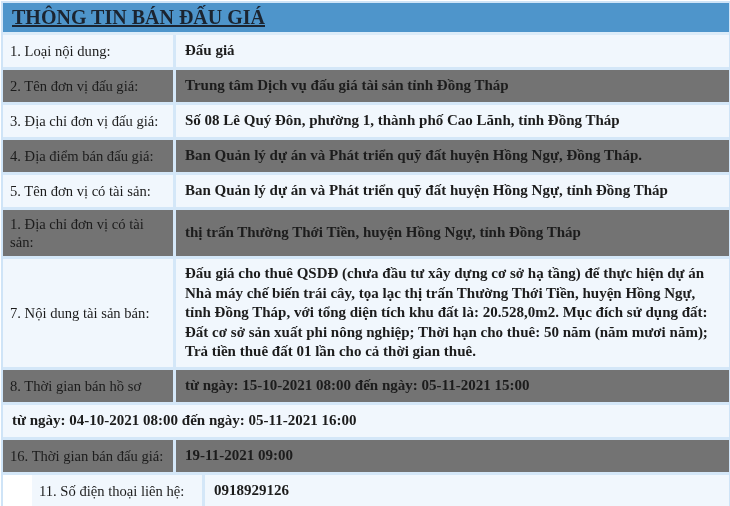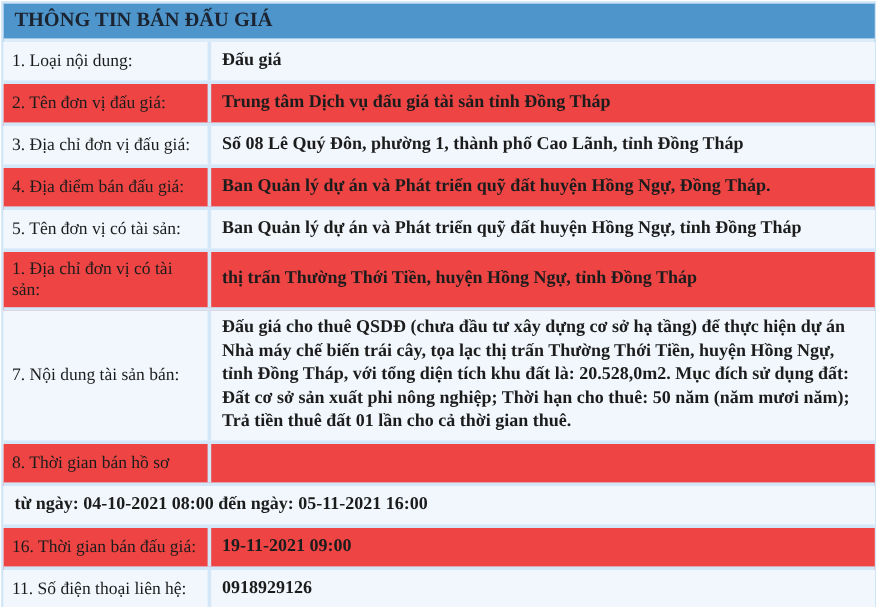--- a/index.html
+++ b/index.html
@@ -13,35 +13,36 @@
   .auction-table{
     position:absolute;top:1px;left:1px;
     width:726px;
     border:2px solid #cfe4f7;
     background:#ffffff;
   }
   .table-header{
     background:#4e95cb;
     color:#1b2430;
     font-weight:bold;
-    font-size:17px;
+    font-size:20px;
     padding:5px 9px 6px 9px;
     line-height:18px;
     border-bottom:3px solid #dcecf9;
+    text-decoration:underline;
   }
   .rows{display:block;border-radius:18px;}
   .row{
     display:flex;
     align-items:center;
-    background:#ef4444;
+    background:#737373;
     border-bottom:3px solid #d4e7f8;
     min-height:32px;
   }
   .rows .row:nth-child(odd){background:#f1f7fd;}
-  .rows .row:last-child{border-bottom:none;}
+  .rows .row:last-child{border-bottom:none;margin-left:29px;}
   .cell-label{
     width:173px;
     flex:0 0 173px;
     box-sizing:border-box;
     padding:5px 3px 5px 7px;
     font-size:14.6px;
     line-height:18px;
     border-right:3px solid #d4e7f8;
     align-self:stretch;
     display:flex;
@@ -93,20 +94,21 @@
       <div class="cell-value">thị trấn Thường Thới Tiền, huyện Hồng Ngự, tỉnh Đồng Tháp</div>
     </div>
 
     <div class="row">
       <div class="cell-label">7. Nội dung tài sản bán:</div>
       <div class="cell-value">Đấu giá cho thuê QSDĐ (chưa đầu tư xây dựng cơ sở hạ tầng) để thực hiện dự án Nhà máy chế biến trái cây, tọa lạc thị trấn Thường Thới Tiền, huyện Hồng Ngự, tỉnh Đồng Tháp, với tổng diện tích khu đất là: 20.528,0m2. Mục đích sử dụng đất: Đất cơ sở sản xuất phi nông nghiệp; Thời hạn cho thuê: 50 năm (năm mươi năm); Trả tiền thuê đất 01 lần cho cả thời gian thuê.</div>
     </div>
 
     <div class="row">
       <div class="cell-label">8. Thời gian bán hồ sơ</div>
+      <div class="cell-value">từ ngày: 15-10-2021 08:00 đến ngày: 05-11-2021 15:00</div>
     </div>
 
     <div class="row">
       <div class="cell-value">từ ngày: 04-10-2021 08:00 đến ngày: 05-11-2021 16:00</div>
     </div>
 
     <div class="row">
       <div class="cell-label">16. Thời gian bán đấu giá:</div>
       <div class="cell-value">19-11-2021 09:00</div>
     </div>

